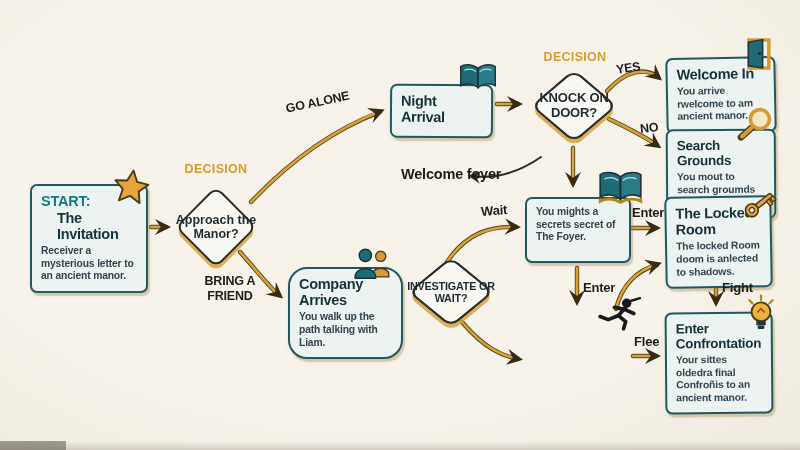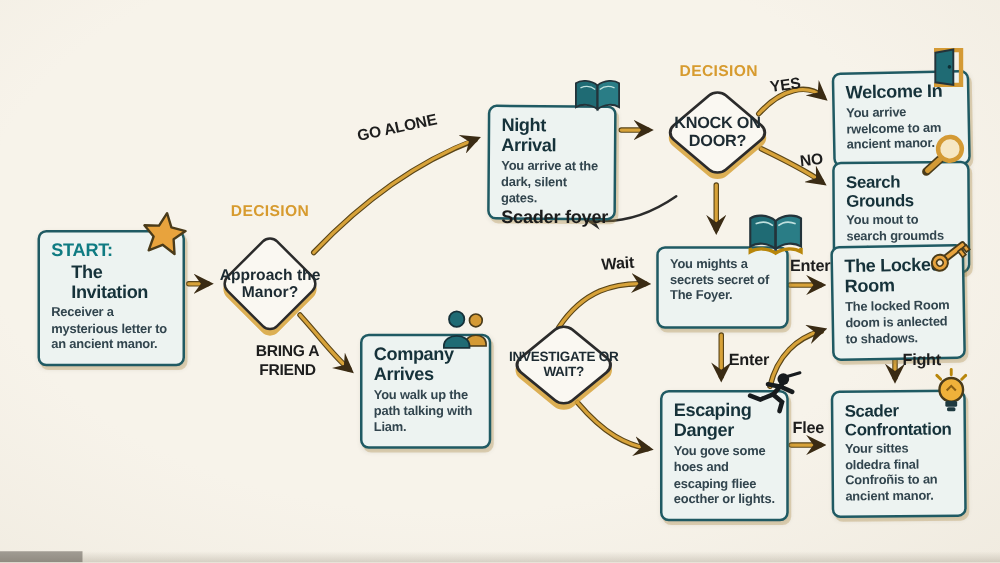--- a/index.html
+++ b/index.html
@@ -125,21 +125,20 @@
   </svg>
 
   <div class="node" style="left:30px;top:184px;width:118px;min-height:85px;">
     <div class="kicker">START:</div>
     <div class="ntitle" style="font-size:14.5px;margin-left:16px;">The Invitation</div>
     <div class="nbody">Receiver a mysterious letter to an ancient manor.</div>
   </div>
 
   <div class="node" style="left:390px;top:84px;width:103px;min-height:52px;transform:rotate(.4deg);">
     <div class="ntitle" style="font-size:14.5px;">Night Arrival</div>
-    <div class="nbody">You arrive at the dark, silent gates.</div>
   </div>
 
   <div class="node" style="left:666px;top:57px;width:110px;min-height:52px;transform:rotate(-1.1deg);">
     <div class="ntitle" style="font-size:14.5px;">Welcome In</div>
     <div class="nbody">You arrive rwelcome to am ancient manor.</div>
   </div>
 
   <div class="node" style="left:666px;top:129px;width:110px;min-height:50px;transform:rotate(-.4deg);">
     <div class="ntitle">Search Grounds</div>
     <div class="nbody">You mout to search groumds and goats.</div>
@@ -147,32 +146,28 @@
 
   <div class="node" style="left:525px;top:197px;width:106px;min-height:66px;">
     <div class="nbody">You mights a secrets secret of The Foyer.</div>
   </div>
 
   <div class="node" style="left:665px;top:196px;width:107px;min-height:76px;transform:rotate(-1deg);">
     <div class="ntitle" style="font-size:14.5px;">The Locked Room</div>
     <div class="nbody">The locked Room doom is anlected to shadows.</div>
   </div>
 
-  <div class="node" style="left:288px;top:267px;width:105px;min-height:70px;">
+  <div class="node" style="left:288px;top:267px;width:115px;min-height:70px;border-radius:19px;">
     <div class="ntitle" style="font-size:14.5px;">Company Arrives</div>
     <div class="nbody">You walk up the path talking with Liam.</div>
   </div>
 
-  <div class="node" style="left:528px;top:312px;width:103px;min-height:82px;">
-    <div class="ntitle" style="font-size:14.5px;">Escaping Danger</div>
-    <div class="nbody">You gove some hoes and escaping fliee eocther or lights.</div>
-  </div>
 
   <div class="node" style="left:665px;top:312px;width:108px;min-height:84px;transform:rotate(-.5deg);">
-    <div class="ntitle">Scader Confrontation</div>
+    <div class="ntitle">Enter Confrontation</div>
     <div class="nbody">Your sittes oldedra final Confroñis to an ancient manor.</div>
   </div>
 
   <div class="diamond" style="left:187px;top:198px;width:58px;height:58px;">
     <div class="dshape" style="transform:rotate(45deg);"></div>
     <div class="dtext q">Approach the Manor?</div>
   </div>
   <div class="decision-label" style="left:168px;top:162px;width:96px;">DECISION</div>
 
   <div class="diamond" style="left:548px;top:80px;width:52px;height:52px;">
@@ -188,21 +183,21 @@
 
   <div class="elabel caps" style="left:285px;top:92px;width:95px;transform:rotate(-12deg);">GO ALONE</div>
   <div class="elabel caps" style="left:193px;top:274px;width:74px;text-align:center;line-height:1.2;">BRING A FRIEND</div>
   <div class="elabel caps" style="left:616px;top:61px;transform:rotate(-8deg);">YES</div>
   <div class="elabel caps" style="left:640px;top:121px;transform:rotate(-6deg);">NO</div>
   <div class="elabel" style="left:481px;top:203px;transform:rotate(-4deg);">Wait</div>
   <div class="elabel" style="left:632px;top:205px;">Enter</div>
   <div class="elabel" style="left:583px;top:280px;">Enter</div>
   <div class="elabel" style="left:634px;top:334px;">Flee</div>
   <div class="elabel" style="left:722px;top:280px;">Fight</div>
-  <div class="annot" style="left:401px;top:166px;">Scader foyer</div>
+  <div class="annot" style="left:401px;top:166px;">Welcome foyer</div>
 
   <div class="icon" style="left:112px;top:168px;transform:rotate(8deg);">
     <svg width="38" height="38" viewBox="0 0 32 32">
       <path d="M16 2 L20.2 11 L30 12.2 L22.8 18.8 L24.8 28.5 L16 23.5 L7.2 28.5 L9.2 18.8 L2 12.2 L11.8 11 Z" fill="#e8a33d" stroke="#4a3b1a" stroke-width="1.6" stroke-linejoin="round"></path>
     </svg>
   </div>
 
   <div class="icon" style="left:458px;top:62px;">
     <svg width="40" height="31" viewBox="0 0 44 34">
       <path d="M22 7 C16 2 7 2 3 5 L3 26 C8 23 16 23 22 28 Z" fill="#1f6b74" stroke="#23333a" stroke-width="1.6"></path>

